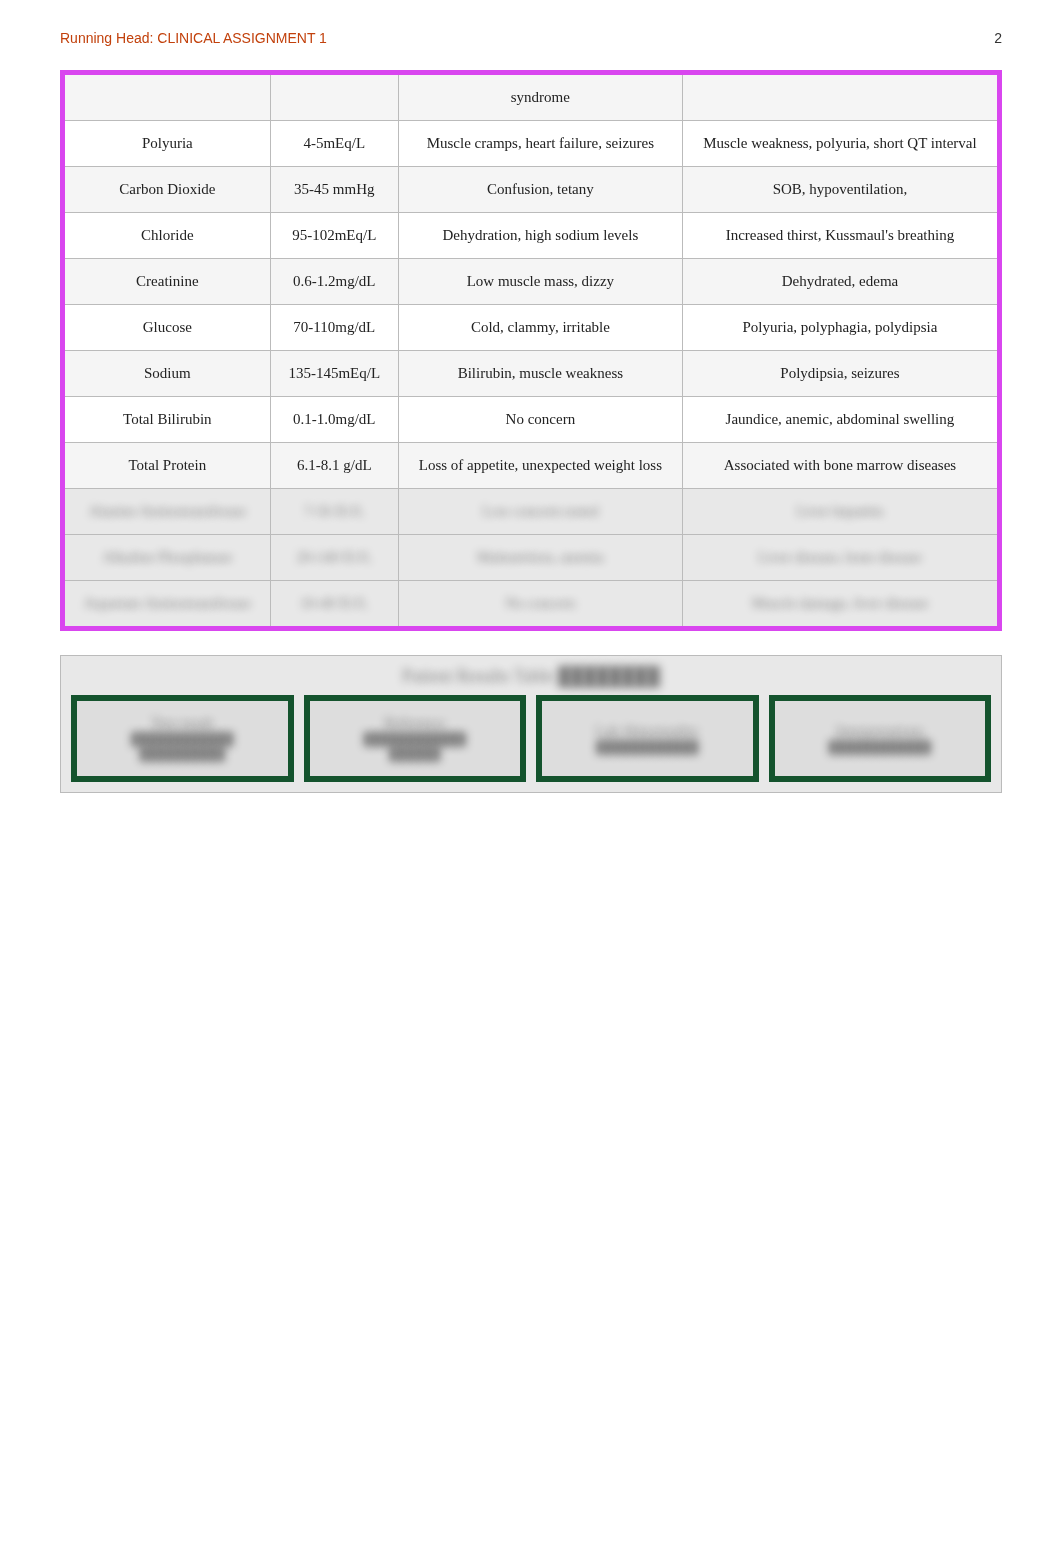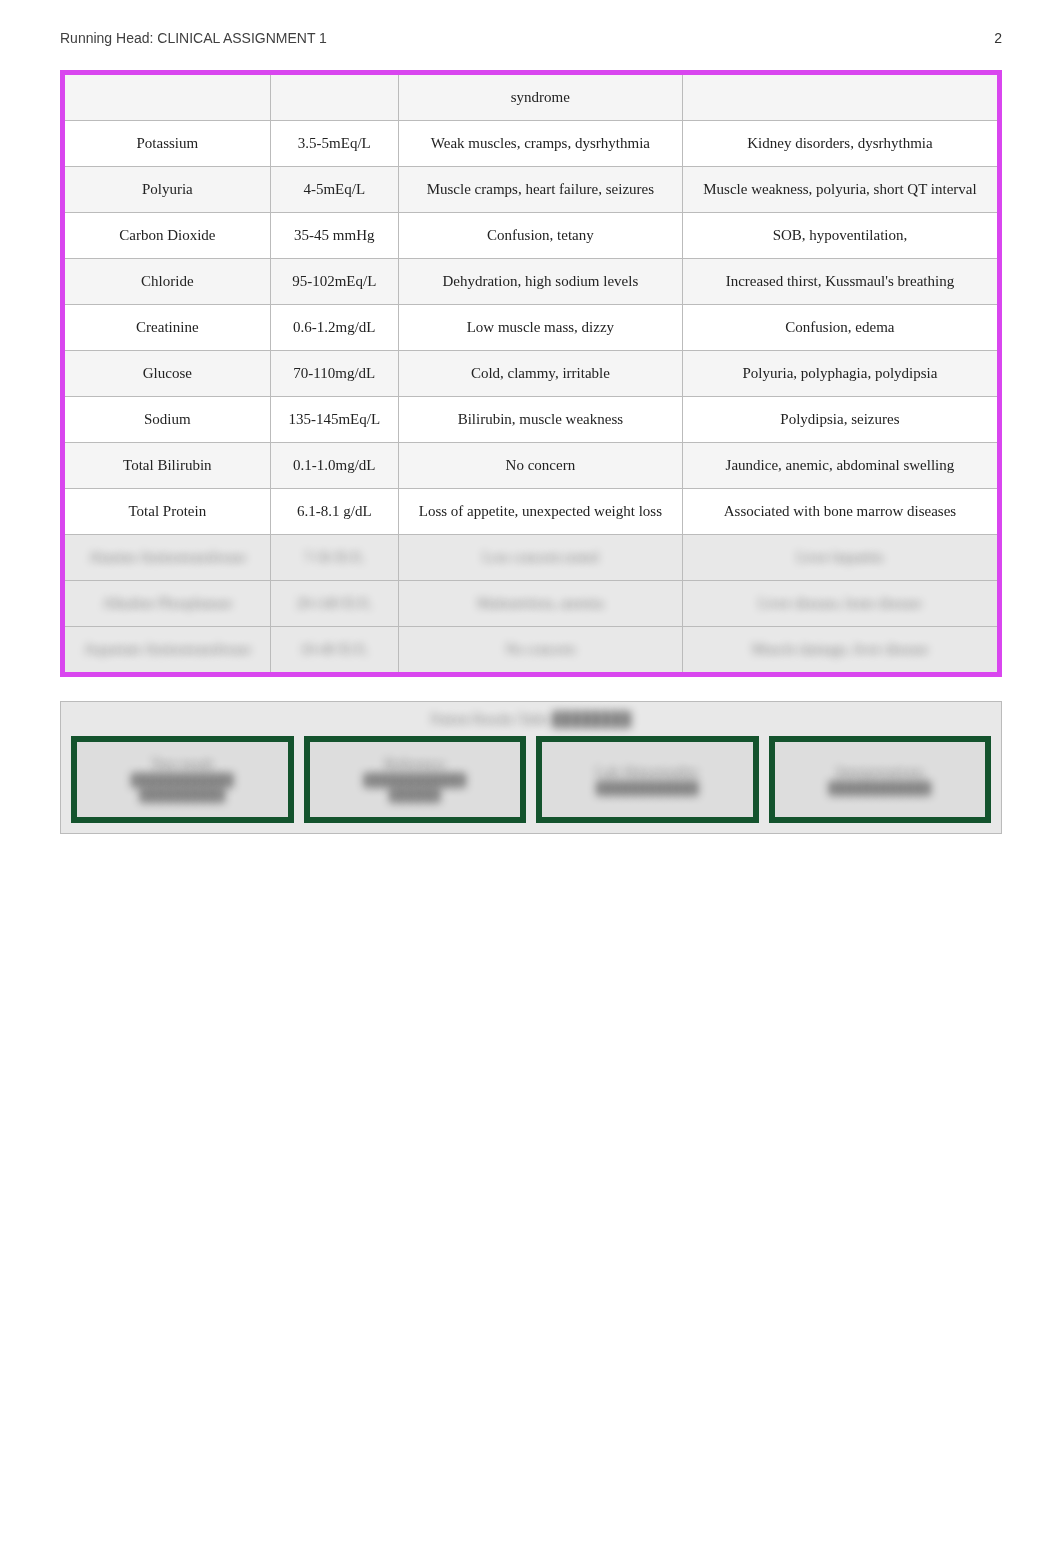--- a/index.html
+++ b/index.html
@@ -14,21 +14,21 @@
     }
     .page-header {
       display: flex;
       justify-content: space-between;
       align-items: flex-start;
       margin-bottom: 24px;
     }
     .running-head {
       font-size: 14px;
       font-family: Arial, sans-serif;
-      color: #404040;
+      color: #c2410c;
     }
     .page-number {
       font-size: 14px;
       font-family: Arial, sans-serif;
       color: #333;
     }
     .main-table {
       width: 100%;
       border-collapse: collapse;
       border: 5px solid #d946ef;
@@ -69,21 +69,21 @@
       color: transparent;
       text-shadow: 0 0 8px rgba(0,0,0,0.45);
       background: #ddd;
       border: 6px solid #14532d;
     }
     .blurred-header {
       text-align: center;
       color: transparent;
       text-shadow: 0 0 8px rgba(0,0,0,0.45);
       margin-bottom: 8px;
-      font-size: 14px;
+      font-size: 18px;
     }
     .blurred-cell-tall {
       min-height: 60px;
       display: flex;
       flex-direction: column;
       align-items: center;
       justify-content: center;
     }
   </style>
 </head>
@@ -97,26 +97,20 @@
 <table class="main-table">
   <tbody id="table-body">
 
   <tr>
   <td></td>
   <td></td>
   <td>syndrome</td>
   <td></td>
 </tr>
       <tr>
-    <td>Potassium</td>
-    <td>3.5-5mEq/L</td>
-    <td>Weak muscles, cramps, dysrhythmia</td>
-    <td>Kidney disorders, dysrhythmia</td>
-  </tr>
-      <tr>
     <td>Polyuria</td>
     <td>4-5mEq/L</td>
     <td>Muscle cramps, heart failure, seizures</td>
     <td>Muscle weakness, polyuria, short QT interval</td>
   </tr>
       <tr>
     <td>Carbon Dioxide</td>
     <td>35-45 mmHg</td>
     <td>Confusion, tetany</td>
     <td>SOB, hypoventilation,</td>
@@ -124,21 +118,21 @@
       <tr>
     <td>Chloride</td>
     <td>95-102mEq/L</td>
     <td>Dehydration, high sodium levels</td>
     <td>Increased thirst, Kussmaul's breathing</td>
   </tr>
       <tr>
     <td>Creatinine</td>
     <td>0.6-1.2mg/dL</td>
     <td>Low muscle mass, dizzy</td>
-    <td>Confusion, edema</td>
+    <td>Dehydrated, edema</td>
   </tr>
       <tr>
     <td>Glucose</td>
     <td>70-110mg/dL</td>
     <td>Cold, clammy, irritable</td>
     <td>Polyuria, polyphagia, polydipsia</td>
   </tr>
       <tr>
     <td>Sodium</td>
     <td>135-145mEq/L</td>

